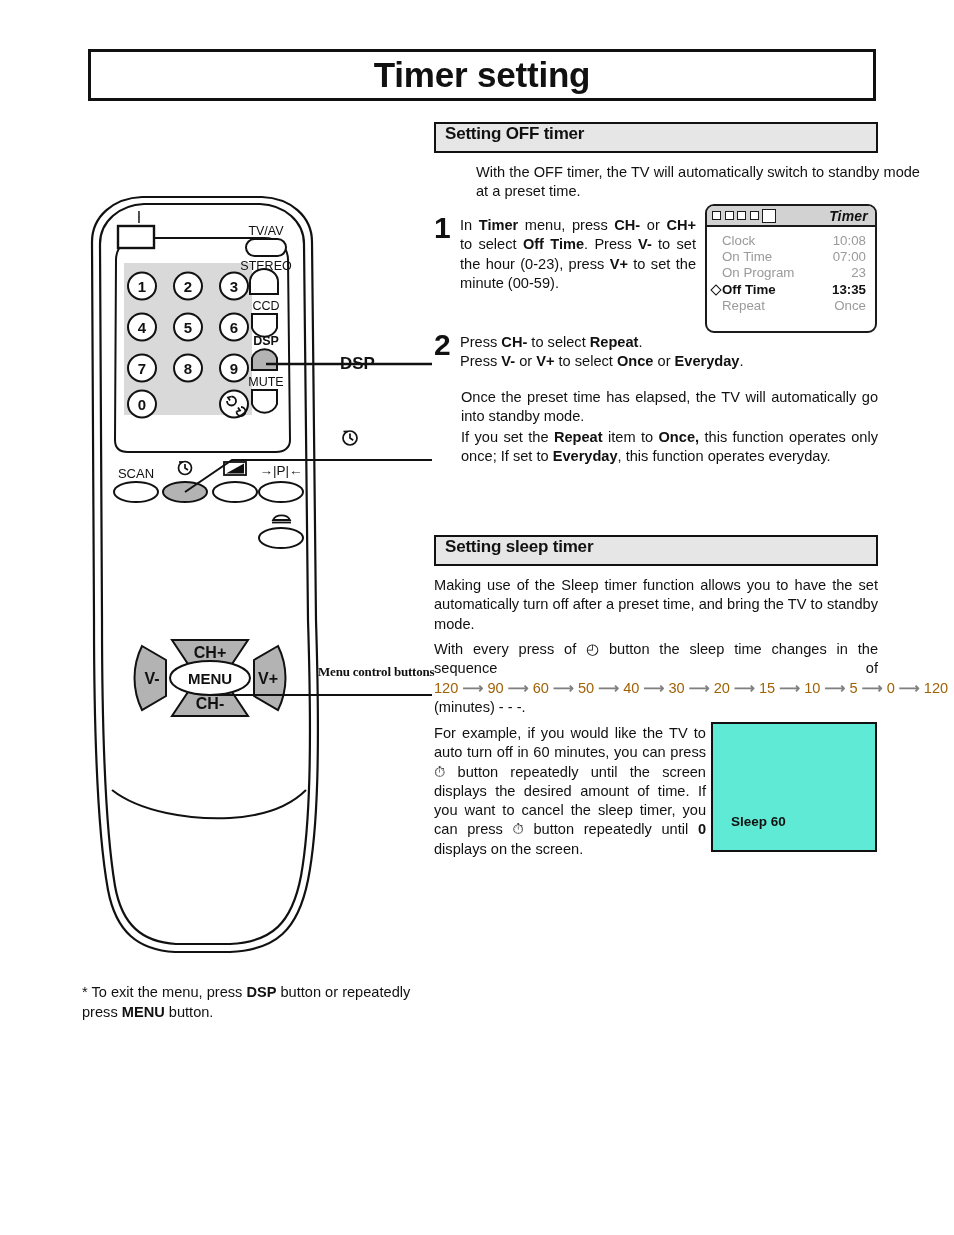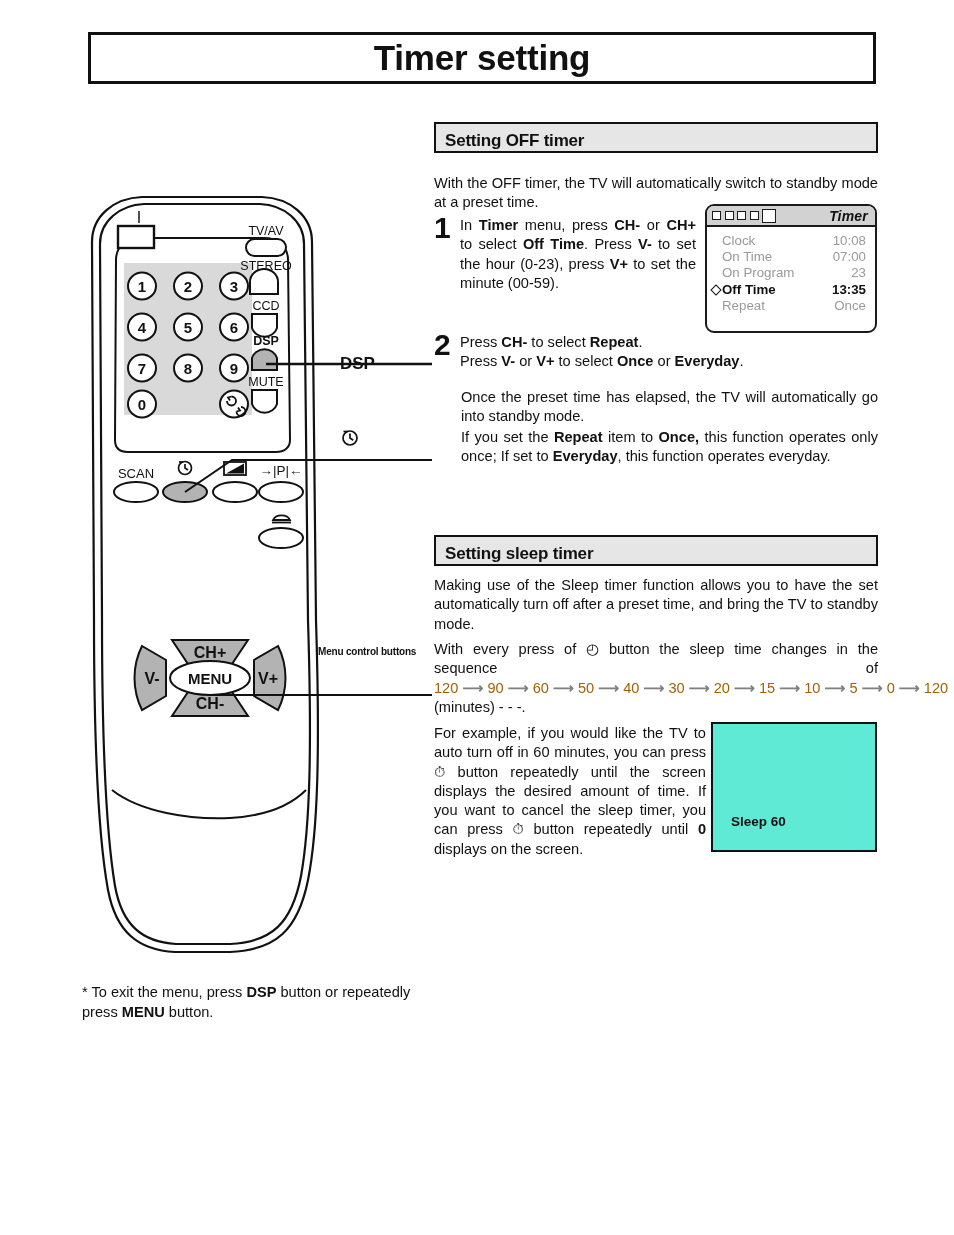--- a/index.html
+++ b/index.html
@@ -6,34 +6,34 @@
   body{
     width:954px;height:1235px;position:relative;overflow:hidden;
     font-family:"Liberation Sans", sans-serif;
     color:#1a1a1a;
     -webkit-font-smoothing:antialiased;
   }
   .page{position:absolute;inset:0;}
 
   
   #page-title-box{
-    position:absolute;left:88px;top:32px;width:788px;height:52px;
+    position:absolute;left:88px;top:49px;width:788px;height:52px;
     border:3px solid #111;box-sizing:border-box;background:#fff;
     display:flex;align-items:center;justify-content:center;
   }
   #page-title-box .t{
     font-size:35px;font-weight:bold;letter-spacing:-0.2px;color:#111;
   }
 
   
   .rcol{position:absolute;left:434px;width:444px;}
 
   .section-head{
     border:2.5px solid #111;box-sizing:border-box;background:#e6e6e6;
-    height:31px;display:flex;align-items:flex-end;
+    height:31px;display:flex;align-items:flex-start;
   }
   .section-head span{
     font-size:17px;font-weight:bold;padding-left:9px;color:#111;letter-spacing:-0.2px;
   }
 
   .para{
     font-size:14.6px;line-height:19.3px;text-align:justify;color:#111;
   }
   .para b{font-weight:bold;}
 
@@ -95,22 +95,23 @@
   
   #remote{position:absolute;left:80px;top:190px;width:352px;height:770px;}
   #remote svg{display:block;}
   .lbl-txt{font-family:"Liberation Sans",sans-serif;}
 
   
   #dsp-callout-label{
     position:absolute;left:340px;top:354px;font-size:17px;font-weight:bold;color:#111;
   }
   #menu-callout-label{
-    position:absolute;left:318px;top:646px;font-size:10px;font-weight:bold;color:#111;
+    position:absolute;left:318px;top:664px;font-size:13px;font-weight:bold;color:#111;
     letter-spacing:-0.2px;
+    font-family:Liberation Serif, serif;
   }
   .arrowseq{color:#a16207;}
   .arr{color:#808080;font-weight:bold;}
 </style>
 </head>
 <body>
 
 <div class="page">
 
   <div id="page-title-box">
@@ -250,21 +251,21 @@
     </svg>
   </div>
 
   <div id="dsp-callout-label">DSP</div>
   <div id="menu-callout-label">Menu control buttons</div>
 
   <div class="rcol section-head" style="top:122px;">
     <span>Setting OFF timer</span>
   </div>
 
-  <div class="rcol para" style="top:174px;">With the OFF timer, the TV will automatically switch to standby mode at a preset time.</div>
+  <div class="rcol para" style="top:163px;margin-left:42px;">With the OFF timer, the TV will automatically switch to standby mode at a preset time.</div>
 
   <div class="step" style="left:434px;top:216px;width:262px;">
     <div class="step-num">1</div>
     <div class="step-body para" id="step1-body"><span>In </span><b>Timer</b><span> menu, press </span><b>CH-</b><span> or </span><b>CH+</b><span> to select </span><b>Off  Time</b><span>. Press </span><b>V-</b><span> to set the hour (0-23), press  </span><b>V+</b><span> to set the minute (00-59).</span></div>
   </div>
 
   <div class="step" style="left:434px;top:333px;width:444px;">
     <div class="step-num">2</div>
     <div class="step-body para" id="step2-body"><span>Press  </span><b>CH-</b><span>  to select </span><b>Repeat</b><span>.</span><br><span>Press </span><b>V-</b><span> or </span><b>V+</b><span> to select </span><b>Once</b><span> or </span><b>Everyday</b><span>.</span></div>
   </div>

